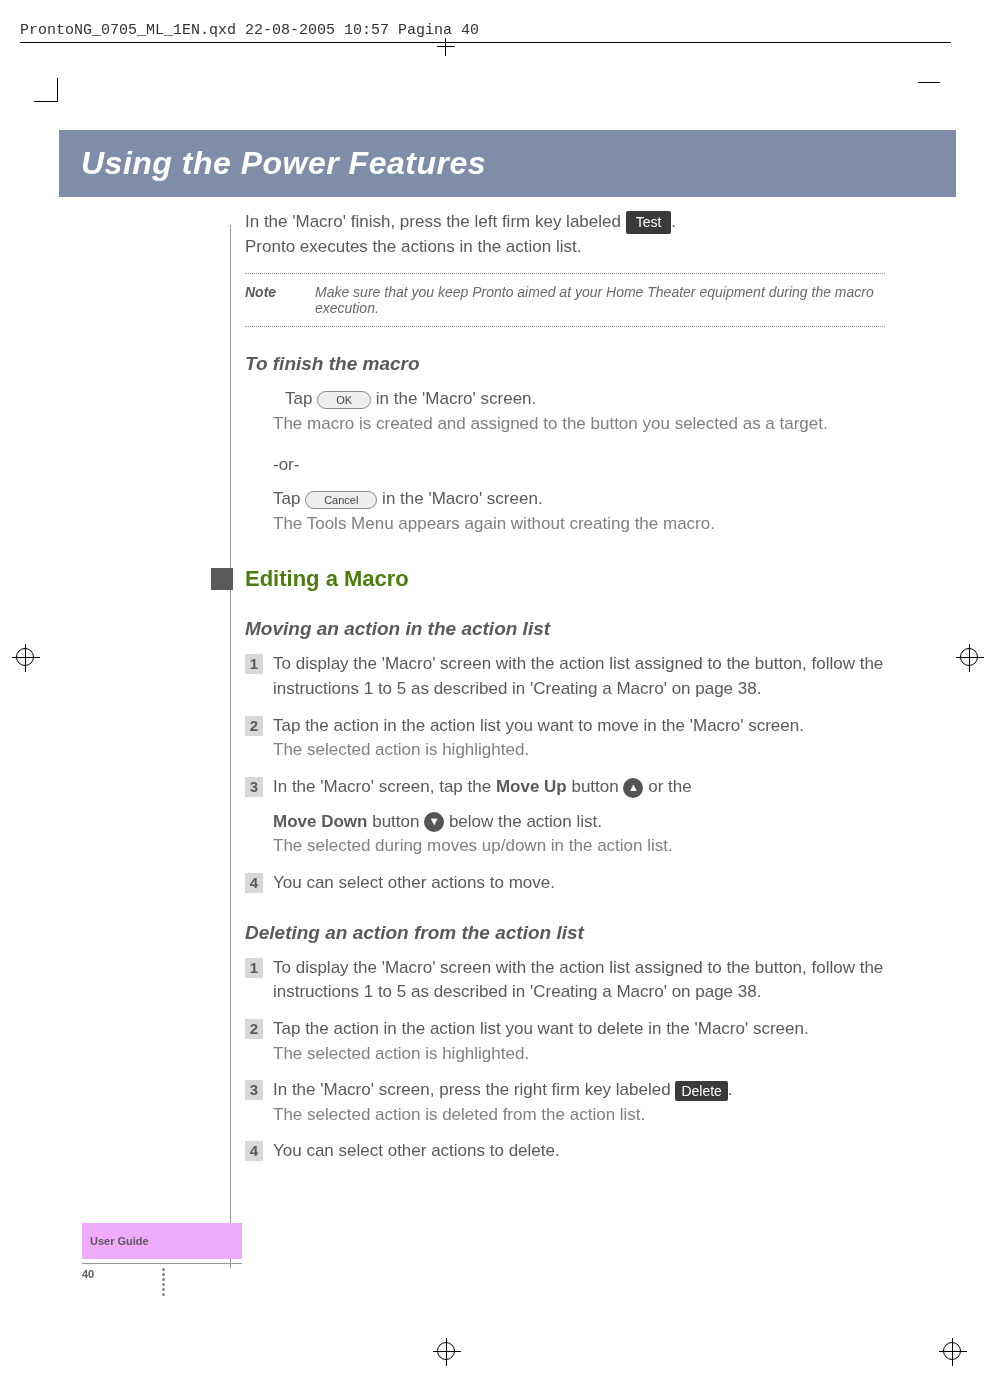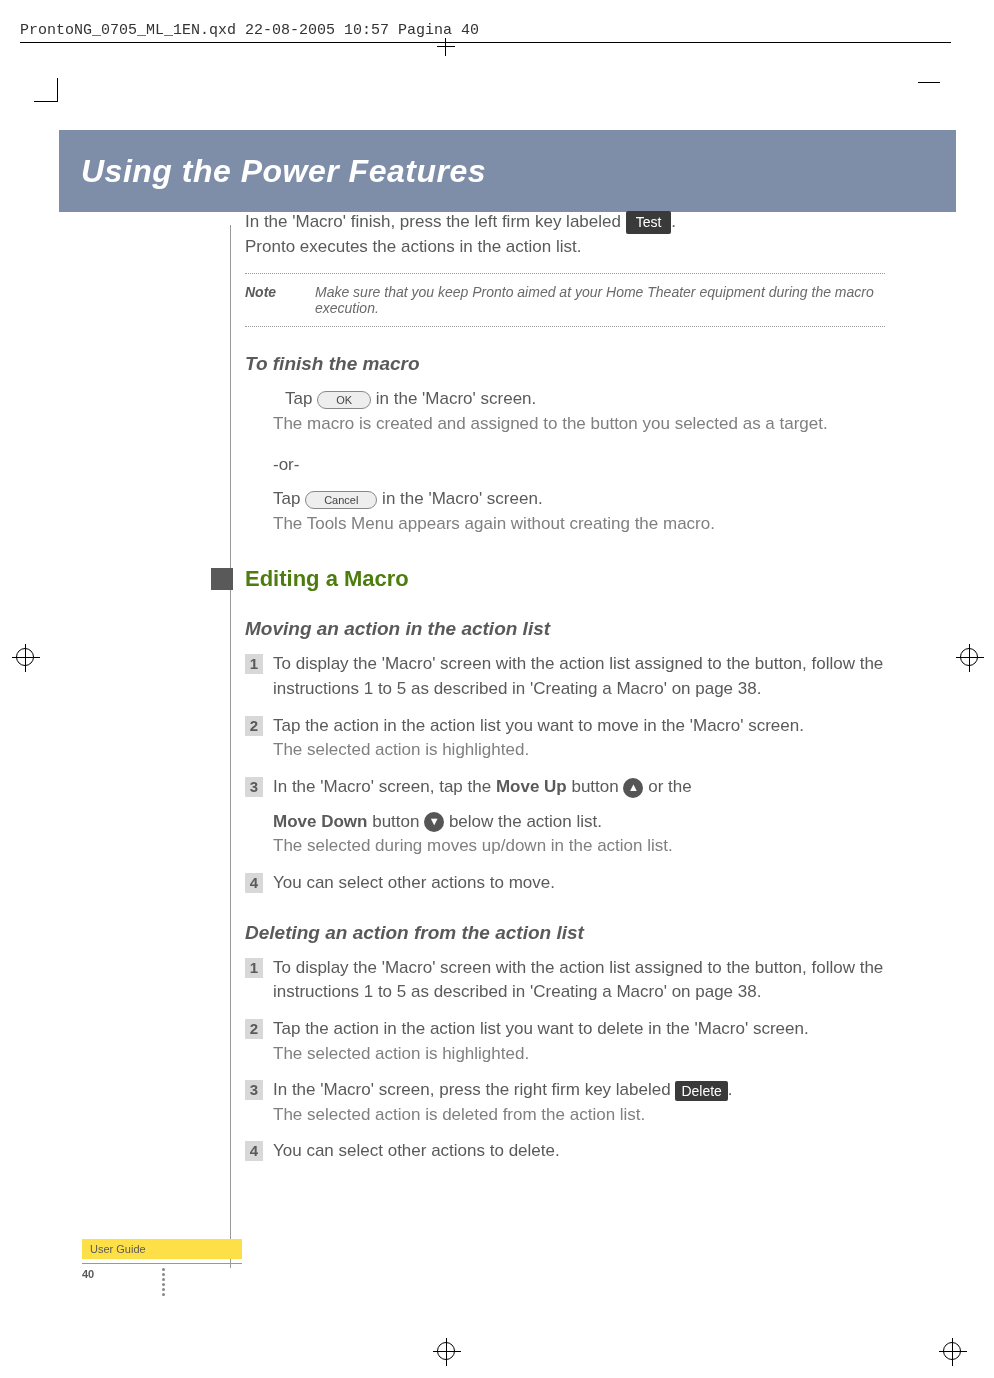--- a/index.html
+++ b/index.html
@@ -48,21 +48,21 @@
   .edge-mark-tl::before { top:0; right:0; width:1px; height:24px;}
   .edge-mark-tl::after { bottom:0; left:0; width:24px; height:1px;}
   .edge-mark-tr { position: absolute; top: 82px; right: 54px; width: 22px; height: 1px; background:#000;}
   .edge-mark-r { position: absolute; top: 648px; right: 16px; }
   .edge-mark-l { position: absolute; top: 648px; left: 16px; }
   .edge-circ { position: absolute; bottom: 18px; right: 33px; }
   
   .blue-banner {
     position: absolute;
     top: 130px; left: 59px; right: 38px;
-    height: 82px;
+    height: 67px;
     background: #7e8da8;
     display: flex;
     align-items: center;
     padding-left: 22px;
   }
   .blue-banner h1 {
     color: #fff;
     font-style: italic;
     font-weight: bold;
     font-size: 32px;
@@ -101,21 +101,21 @@
   .chip-dark { display:inline-block; background:#3a3a3a; color:#fff; padding: 1px 10px; border-radius: 2px; font-size: 14px; vertical-align: middle;}
   .chip-del { display:inline-block; background:#3a3a3a; color:#fff; padding: 0px 6px; border-radius: 2px; font-size: 14px; vertical-align: middle;}
   .pill { display:inline-block; border: 1px solid #888; border-radius: 11px; padding: 0 18px; font-size: 11px; vertical-align: middle; background:#eee; color:#444; height:18px; line-height:16px;}
   .circ-btn { display:inline-flex; width:20px; height:20px; border-radius:50%; background:#555; color:#fff; align-items:center; justify-content:center; font-size:11px; vertical-align:middle;}
   
   .footer {
     position: absolute;
     bottom: 82px; left: 82px;
     width: 160px;
   }
-  .ug { background:#fde047; color:#5a5a5a; font-size:11px; font-weight:normal; padding: 4px 8px; }
+  .ug { background:#f0abfc; color:#5a5a5a; font-size:11px; font-weight:bold; padding: 12px 8px; }
   .dots { margin-top:4px; display:flex; align-items:flex-start;}
   .pnum { font-size:11px; font-weight:bold; color:#5a5a5a; margin-right:30px;}
   .dcol { display:flex; flex-direction:column; gap:2px; padding-left:80px; margin-top:-12px;}
   .dot { width:3px; height:3px; border-radius:50%; background:#888; }
   .ug-line { border-top:1px solid #999; margin: 4px 0;}
 </style>
 </head>
 <body>
 
 <div class="header-line">ProntoNG_0705_ML_1EN.qxd  22-08-2005  10:57  Pagina 40</div>

